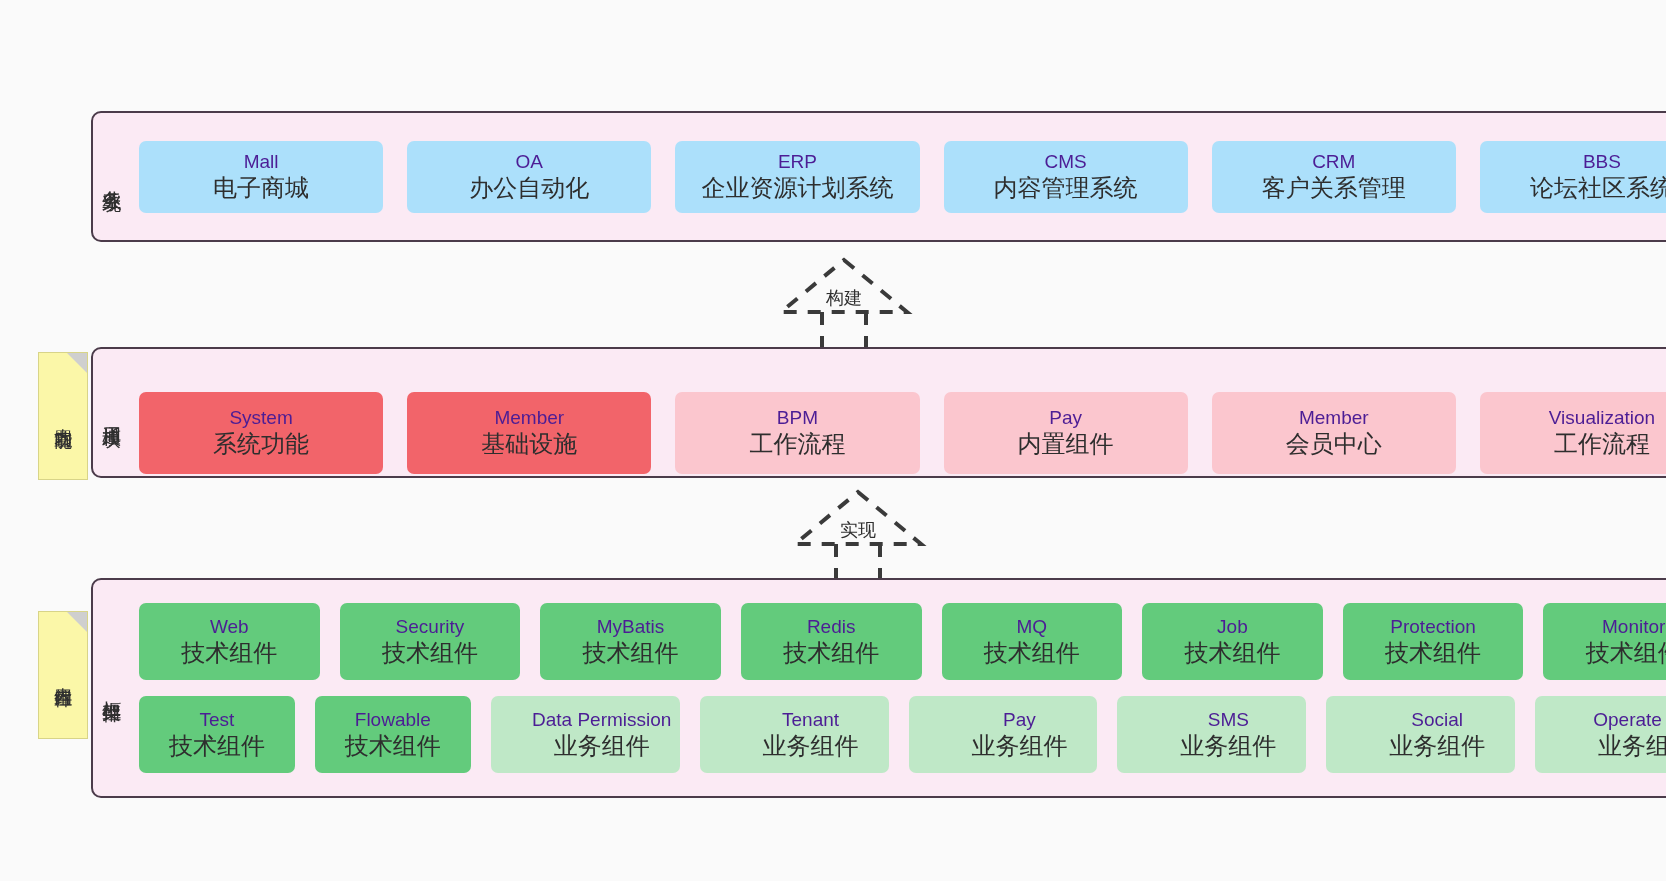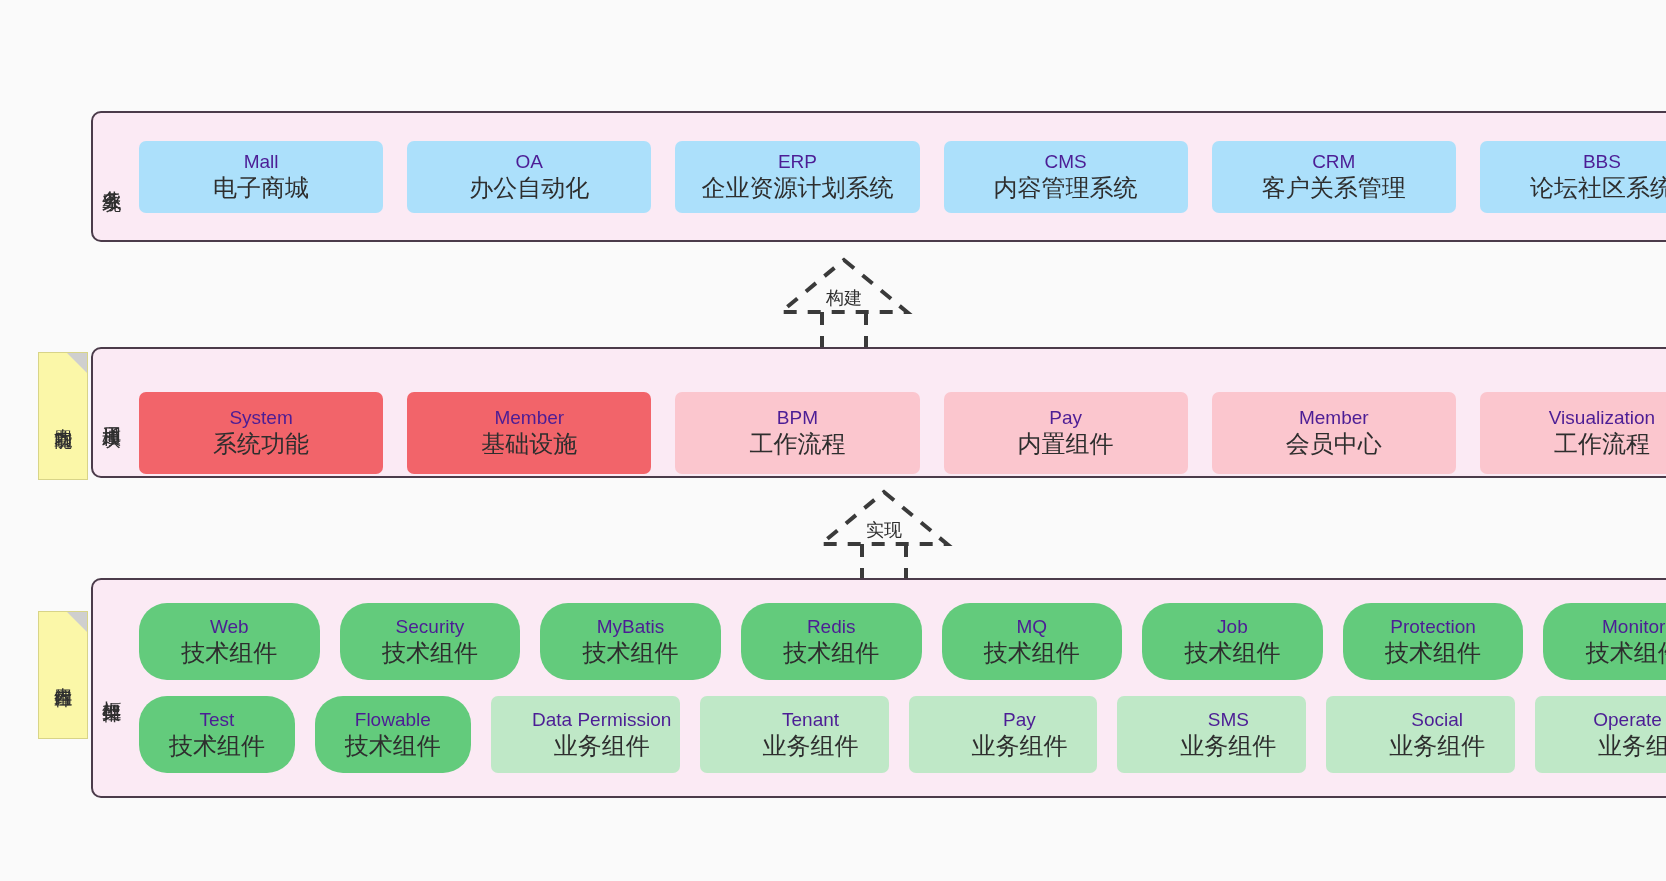--- a/index.html
+++ b/index.html
@@ -81,21 +81,21 @@
     color: #4c1d95;
   }
   .card .cn {
     font-size: 24px;
     color: #2e2e2e;
   }
 
   .c-blue      { background: #ace0fb; }
   .c-red       { background: #f2646a; }
   .c-pinklight { background: #fbc6ce; justify-content: center; }
-  .c-green     { background: #63cb7c; border-radius: 28px; }
+  .c-green     { background: #63cb7c; }
   .c-greenpale { background: #bfe8c7; padding-left: 37px; }
 
   
   #layer-business {
     left: 91px; top: 111px; width: 1647px; height: 131px;
   }
   #layer-business .layer-body { padding-right: 12px; }
   #layer-business .card { height: 72px; }
 
   #layer-modules {
@@ -152,21 +152,21 @@
     left: 50%;
     transform: translateX(-50%);
     top: 32px;
     font-size: 18px;
     color: #2f2f2f;
     background: transparent;
     padding: 0 2px;
     white-space: nowrap;
   }
   #conn-build  { left: 744px; top: 254px; }
-  #conn-impl   { left: 784px; top: 486px; }
+  #conn-impl   { left: 758px; top: 486px; }
 </style>
 </head>
 <body>
 
 <div class="canvas">
 
   <div class="layer" id="layer-business">
     <div class="layer-title">业务系统</div>
     <div class="layer-body">
       <div class="layer-row">

